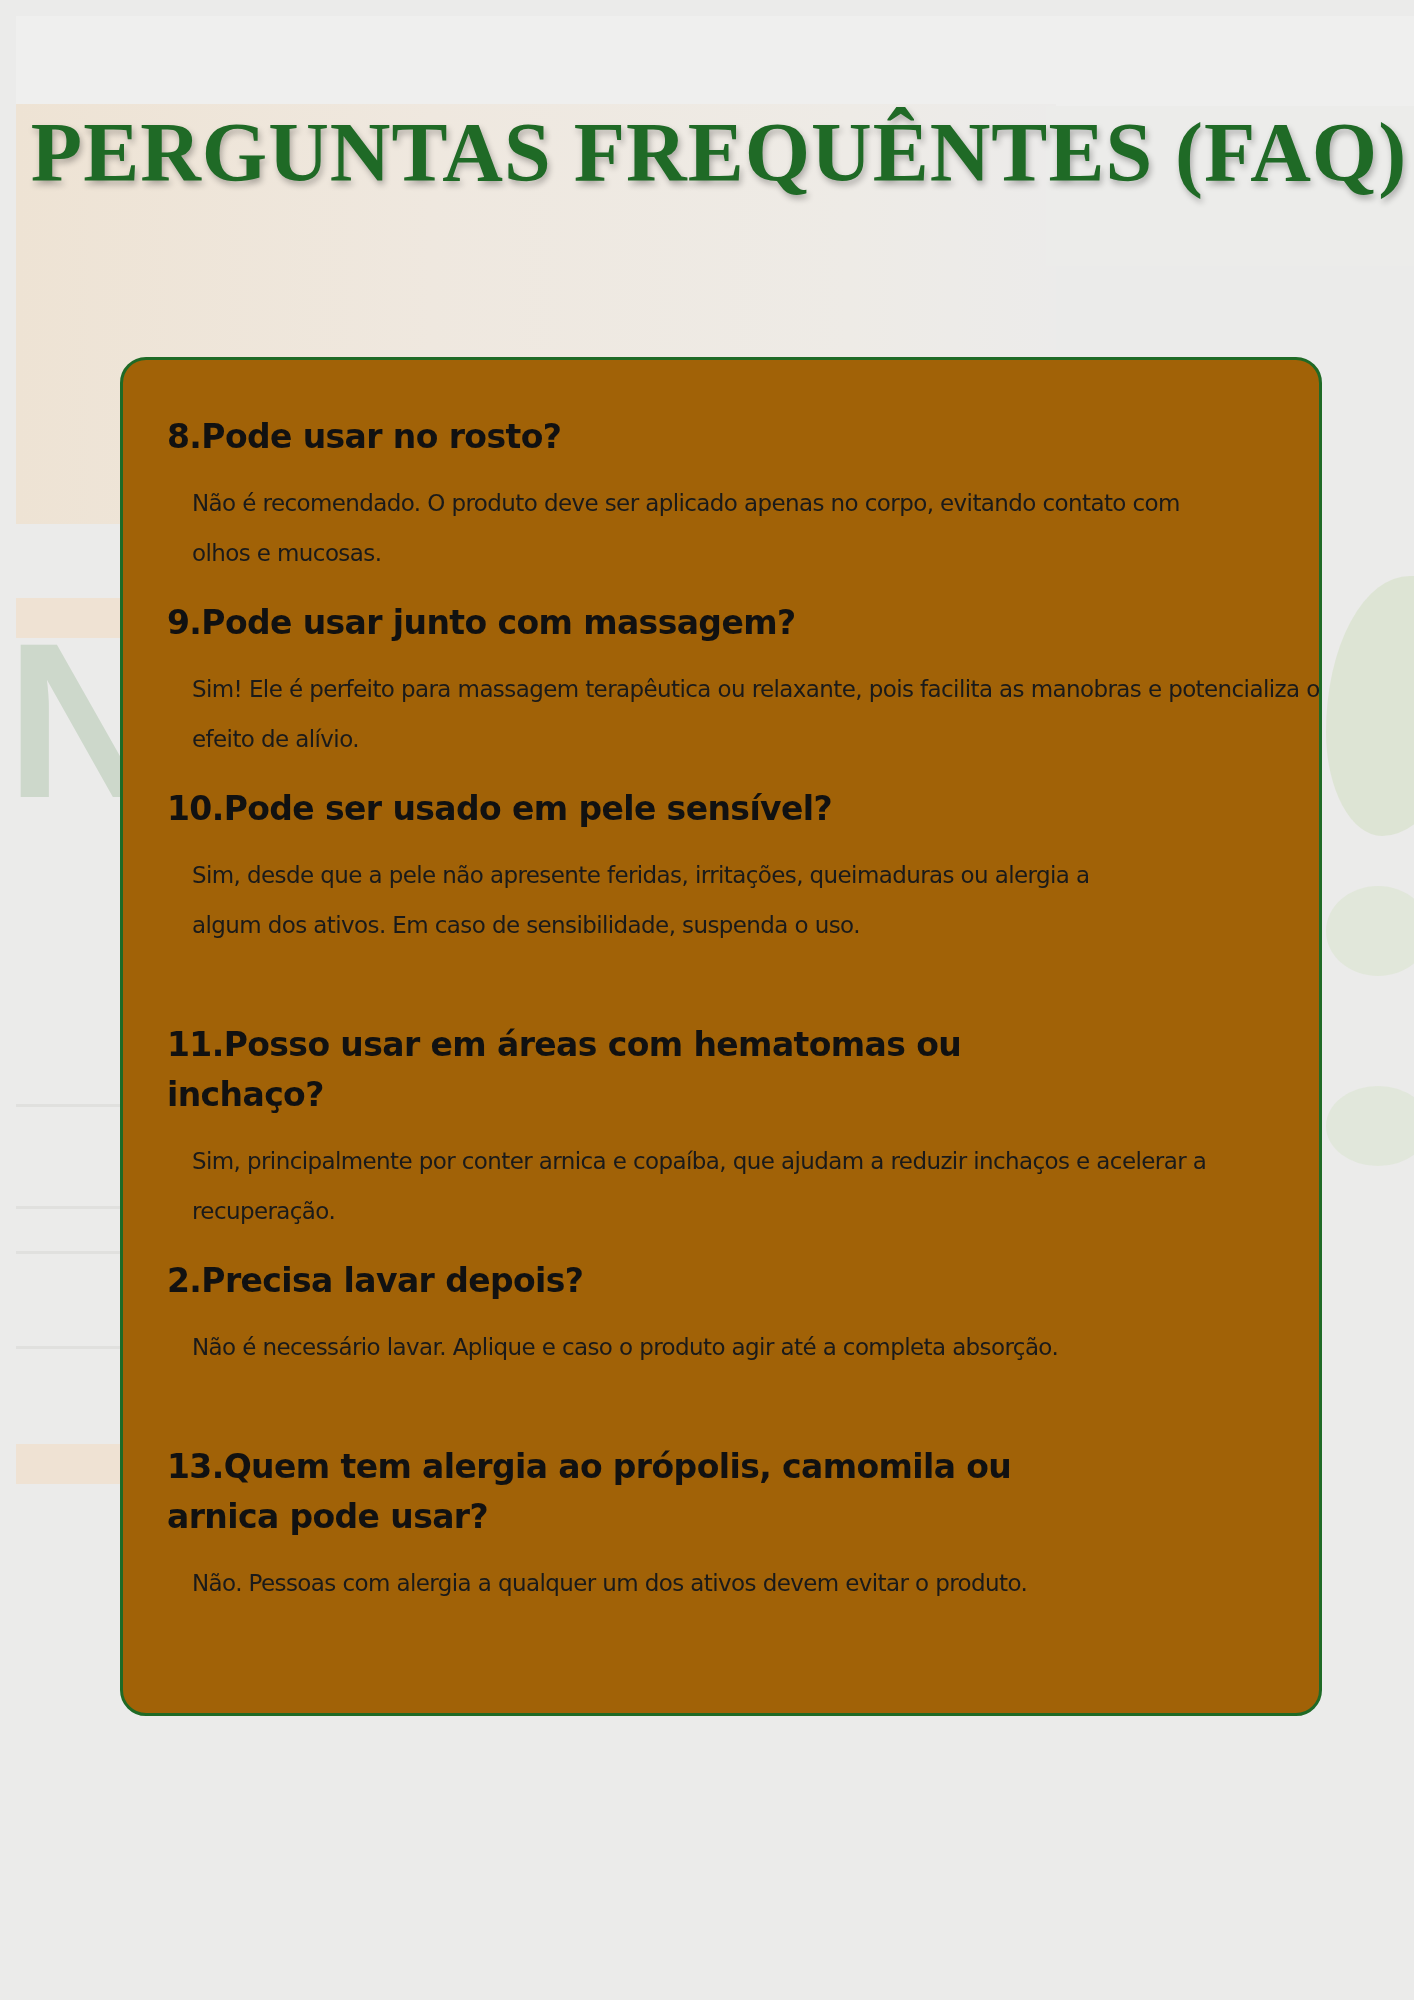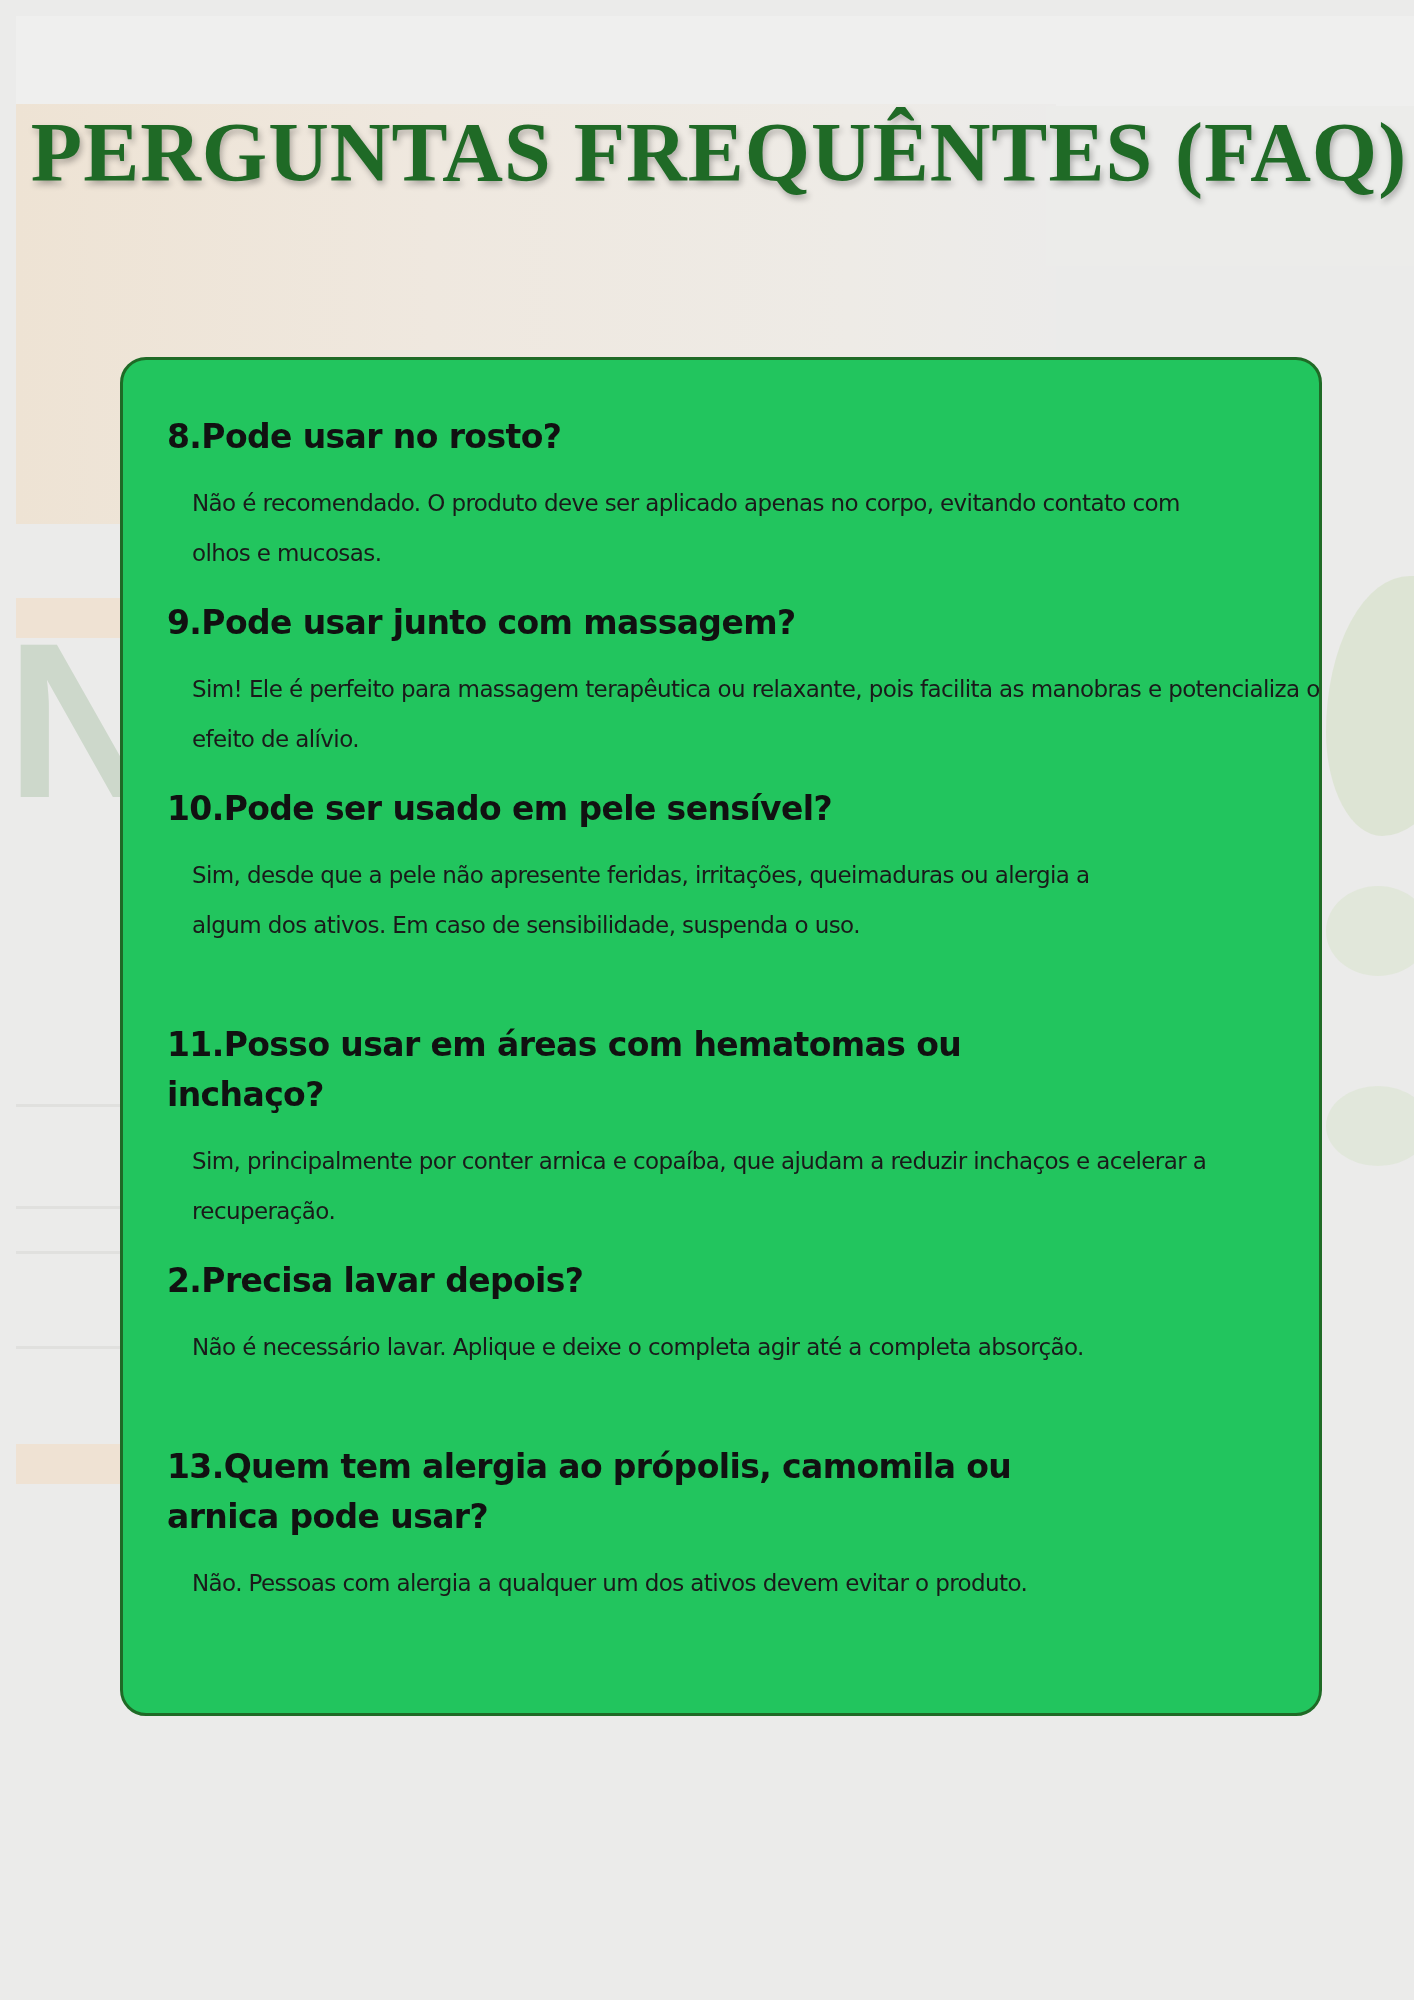--- a/index.html
+++ b/index.html
@@ -32,21 +32,21 @@
     text-align: center;
     font-family: "Liberation Serif", serif; font-weight: bold;
     font-size: 84px; line-height: 98px;
     color: #1f6a26;
     text-shadow: 2px 4px 6px rgba(0,0,0,0.28);
     letter-spacing: 1px;
   }
 
   .card {
     position: absolute; left: 108px; top: 345px; width: 1202px; height: 1359px;
-    background: #22c55e;
+    background: #a16207;
     border: 3px solid #1f6a26;
     border-radius: 26px;
     padding: 0;
   }
   .faq-list { position: absolute; left: 0; top: 0; width: 100%; }
   .faq-item { position: relative; }
   .q {
     position: absolute; left: 32px; width: 900px;
     font-family: "DejaVu Sans", sans-serif; font-weight: bold;
     font-size: 33px; line-height: 50px; color: #111;
@@ -93,20 +93,20 @@
     <div class="faq-item">
       <div class="q" style="top:412px">10.Pode ser usado em pele sensível?</div>
       <div class="a" style="top:478px; width:930px">Sim, desde que a pele não apresente feridas, irritações, queimaduras ou alergia a algum dos ativos. Em caso de sensibilidade, suspenda o uso.</div>
     </div>
     <div class="faq-item">
       <div class="q" style="top:648px; width:800px">11.Posso usar em áreas com hematomas ou inchaço?</div>
       <div class="a" style="top:764px; width:1100px">Sim, principalmente por conter arnica e copaíba, que ajudam a reduzir inchaços e acelerar a recuperação.</div>
     </div>
     <div class="faq-item">
       <div class="q" style="top:884px">2.Precisa lavar depois?</div>
-      <div class="a" style="top:950px; width:1020px">Não é necessário lavar. Aplique e deixe o completa agir até a completa absorção.</div>
+      <div class="a" style="top:950px; width:1020px">Não é necessário lavar. Aplique e caso o produto agir até a completa absorção.</div>
     </div>
     <div class="faq-item">
       <div class="q" style="top:1070px; width:850px">13.Quem tem alergia ao própolis, camomila ou arnica pode usar?</div>
       <div class="a" style="top:1186px; width:1130px">Não. Pessoas com alergia a qualquer um dos ativos devem evitar o produto.</div>
     </div>
   </div>
 </div>
 
 </body></html>

